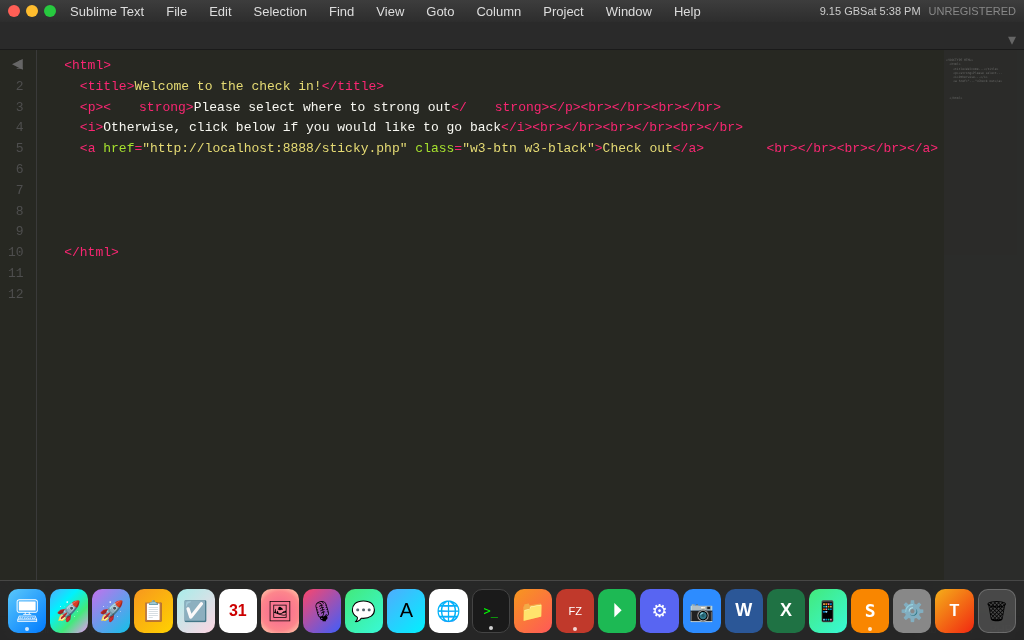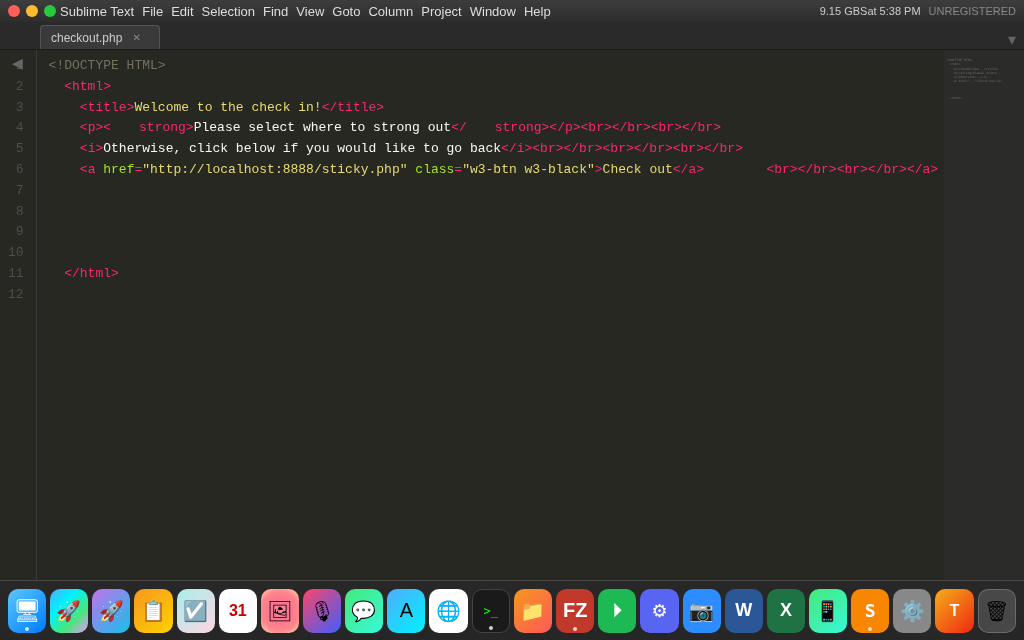--- a/index.html
+++ b/index.html
@@ -19,21 +19,21 @@
       display: flex; gap: 6px; align-items: center;
     }
     .traffic-btn {
       width: 12px; height: 12px; border-radius: 50%; display: flex; align-items: center; justify-content: center; font-size: 8px; cursor: pointer;
     }
     .traffic-close { background: #ff5f56; }
     .traffic-minimize { background: #ffbd2e; }
     .traffic-maximize { background: #27c93f; }
 
     .titlebar-menu {
-      display: flex; align-items: center;
+      display: flex; gap: 14px; margin-left: 10px; align-items: center;
     }
     .menu-item {
       color: #ddd; font-size: 13px; cursor: pointer; padding: 2px 4px;
     }
 
     .titlebar-right {
       position: absolute; right: 8px; top: 0; height: 22px;
       display: flex; align-items: center; gap: 8px;
     }
     .system-info { color: #ccc; font-size: 11px; display: flex; align-items: center; }
@@ -202,24 +202,20 @@
     <span class="system-info">
       <span>9.15 GB</span>
       <span>Sat 5:38 PM</span>
     </span>
     <span class="unregistered">UNREGISTERED</span>
   </div>
 </div>
 
 <div class="tabbar" style="position:relative;">
   <div class="sidebar-toggle">◀</div>
-  <div class="tab">
-    <span class="tab-label">checkout.php</span>
-    <span class="tab-close">✕</span>
-  </div>
   <div style="flex:1; display:flex; justify-content:flex-end; align-items:center; padding-right:8px;">
     <span style="color:#666; font-size:16px; cursor:pointer;">▾</span>
   </div>
 </div>
 
 <div class="editor-container">
   <div class="gutter">
     <div class="line-num">1</div>
     <div class="line-num">2</div>
     <div class="line-num">3</div>
@@ -229,21 +225,20 @@
     <div class="line-num">7</div>
     <div class="line-num">8</div>
     <div class="line-num">9</div>
     <div class="line-num">10</div>
     <div class="line-num">11</div>
     <div class="line-num">12</div>
   </div>
 
   <div class="code-area" contenteditable="false" style="">
 
-    <div class="code-line"><span class="c-doctype">&lt;!DOCTYPE HTML&gt;</span></div>
 
     <div class="code-line">  <span class="c-tag">&lt;html&gt;</span></div>
 
     <div class="code-line">    <span class="c-tag">&lt;title&gt;</span><span class="c-text">Welcome to the check in!</span><span class="c-tag">&lt;/title&gt;</span></div>
 
     <div class="code-line">    <span class="c-tag">&lt;p&gt;&lt;</span><span class="c-strong">strong</span><span class="c-tag">&gt;</span><span class="c-normal">Please select where to strong out</span><span class="c-tag">&lt;/</span><span class="c-strong">strong</span><span class="c-tag">&gt;&lt;/p&gt;&lt;br&gt;&lt;/br&gt;&lt;br&gt;&lt;/br&gt;</span></div>
 
     <div class="code-line">    <span class="c-tag">&lt;i&gt;</span><span class="c-normal">Otherwise, click below if you would like to go back</span><span class="c-tag">&lt;/i&gt;&lt;br&gt;&lt;/br&gt;&lt;br&gt;&lt;/br&gt;&lt;br&gt;&lt;/br&gt;</span></div>
 
     <div class="code-line">    <span class="c-tag">&lt;a </span><span class="c-attr-name">href</span><span class="c-tag">=</span><span class="c-attr-val">"http://localhost:8888/sticky.php"</span><span class="c-tag"> </span><span class="c-attr-name">class</span><span class="c-tag">=</span><span class="c-attr-val">"w3-btn w3-black"</span><span class="c-tag">&gt;</span><span class="c-link-text">Check out</span><span class="c-tag">&lt;/a&gt;</span><span class="c-normal">        </span><span class="c-tag">&lt;br&gt;&lt;/br&gt;&lt;br&gt;&lt;/br&gt;&lt;/a&gt;</span></div>
@@ -321,21 +316,21 @@
     <span style="font-size:20px;">🌐</span>
   </div>
   <div class="dock-item" style="background: #1a1a1a; border: 1px solid #444;">
     <span style="font-size:12px; color:#0f0; font-family:monospace;">&gt;_</span>
     <div class="dock-dot"></div>
   </div>
   <div class="dock-item" style="background: linear-gradient(135deg, #f7971e, #ff5858);">
     <span style="font-size:20px;">📁</span>
   </div>
   <div class="dock-item" style="background: #c0392b;">
-    <span style="font-size:20px; color:#fff; font-weight:bold; font-family:sans-serif;">FZ</span>
+    <span style="font-size:11px; color:#fff; font-weight:normal; font-family:sans-serif;">FZ</span>
     <div class="dock-dot"></div>
   </div>
   <div class="dock-item" style="background: #1db954;">
     <span style="font-size:20px; color:#fff;">⏵</span>
   </div>
   <div class="dock-item" style="background: #5865f2;">
     <span style="font-size:18px; color:#fff;">⚙</span>
   </div>
   <div class="dock-item" style="background: #2d8cff;">
     <span style="font-size:20px;">📷</span>

